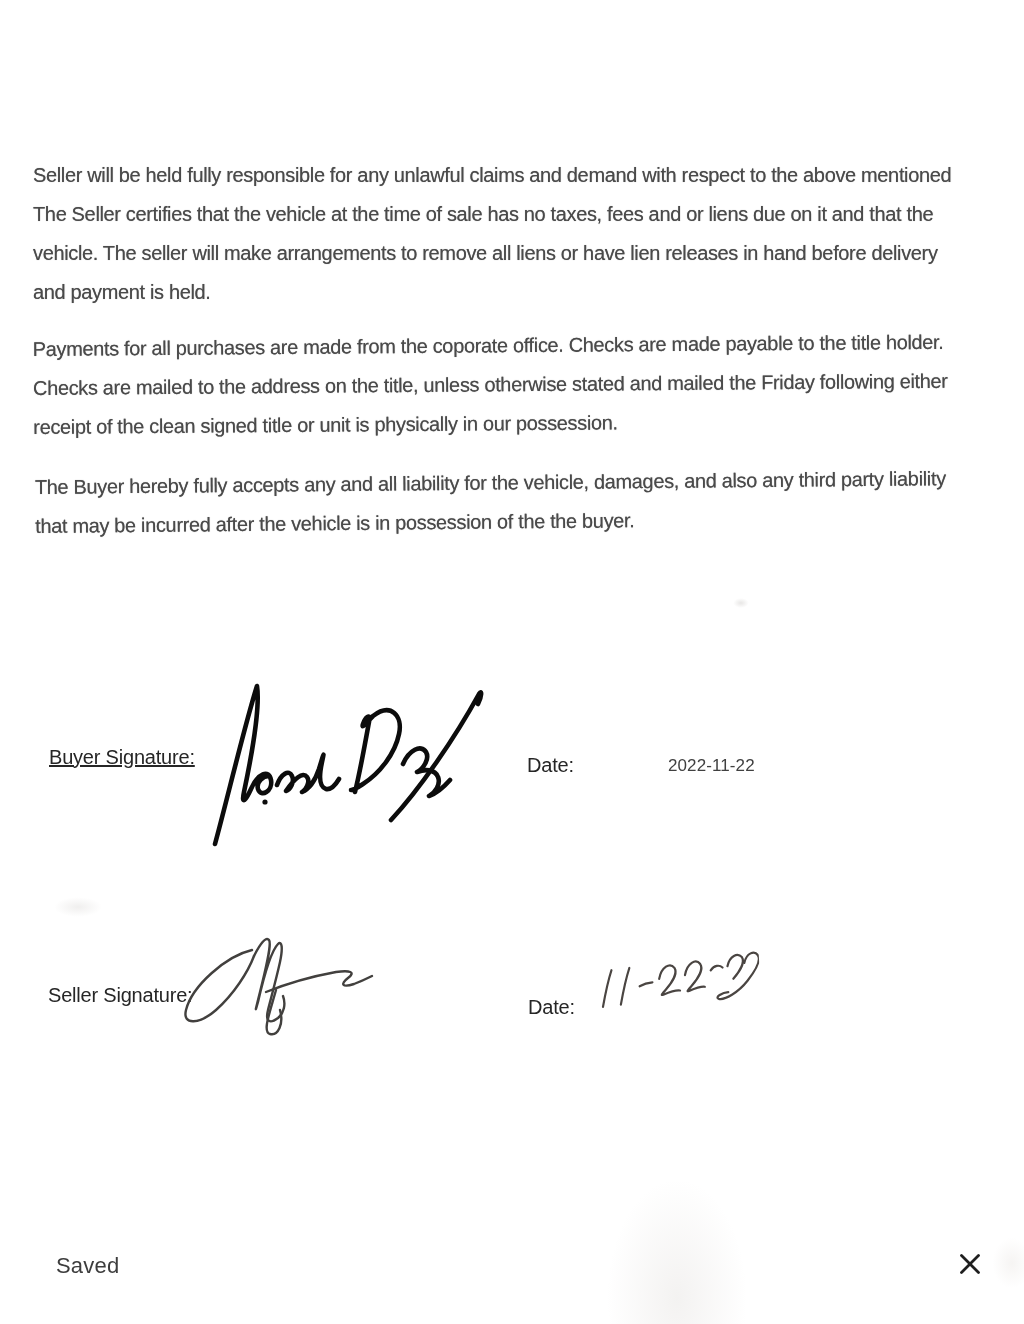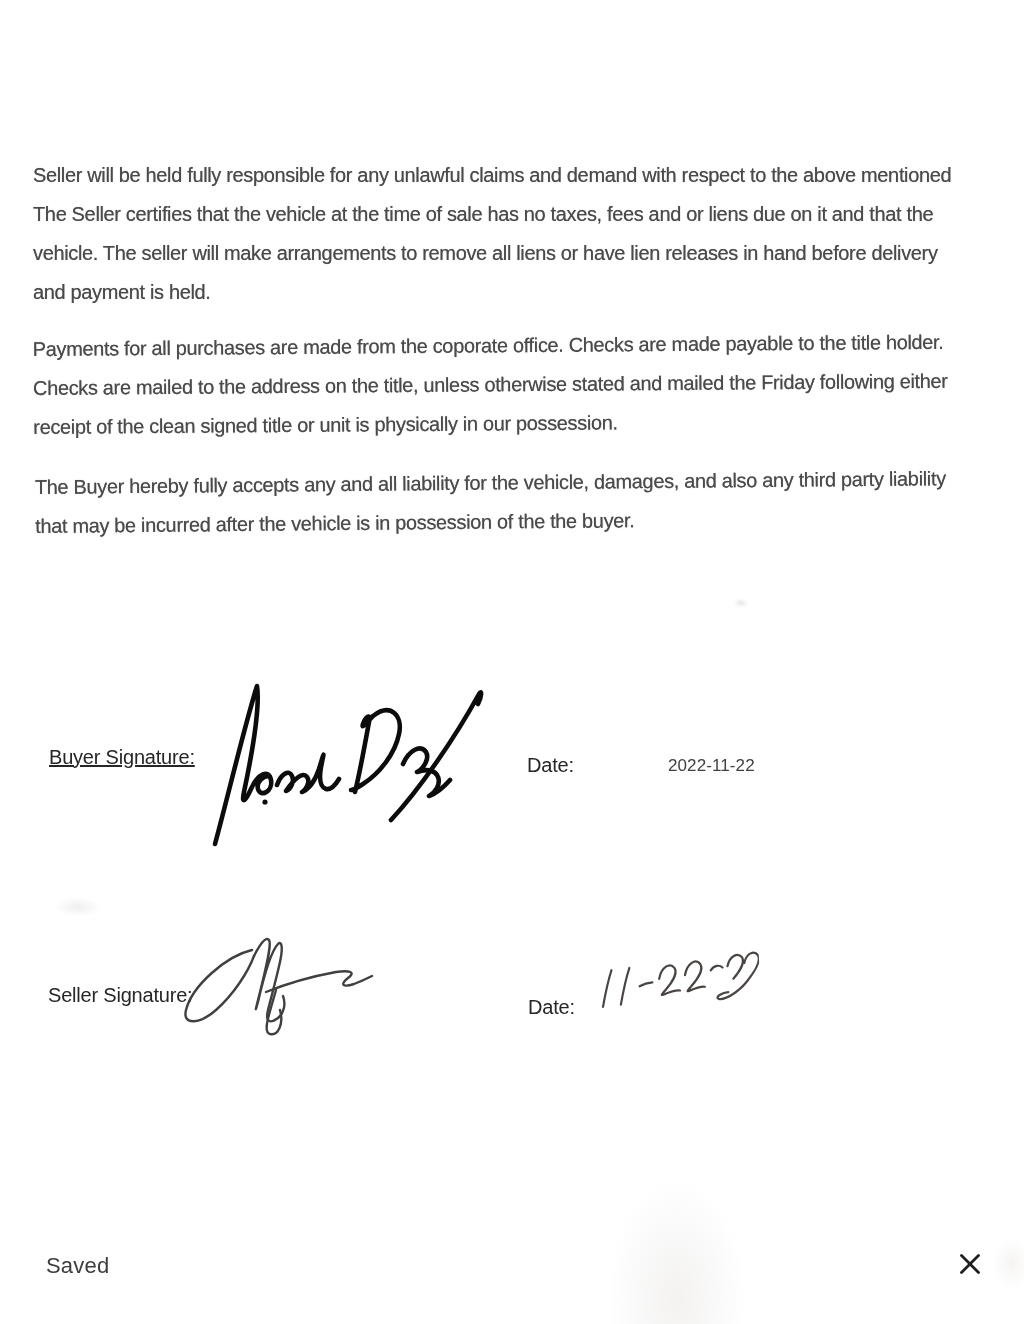--- a/index.html
+++ b/index.html
@@ -43,21 +43,21 @@
   #buyer-date-value{
     position:absolute;left:668px;top:756px;
     font-size:17px;color:#404040;letter-spacing:0.1px;text-align:right;
   }
   .sig-svg{position:absolute;}
   #buyer-signature-svg{left:193px;top:672px;}
   #seller-signature-svg{left:166px;top:928px;}
   #seller-date-svg{left:588px;top:962px;transform:rotate(-4deg);transform-origin:0 100%;}
 
   #status-saved{
-    position:absolute;left:46px;top:1253px;
+    position:absolute;left:56px;top:1253px;
     font-size:22px;color:#3d3d3d;letter-spacing:0.2px;
   }
   #close-button{
     position:absolute;left:946px;top:1240px;
     width:48px;height:48px;
     display:flex;align-items:center;justify-content:center;
     background:transparent;border:none;padding:0;cursor:pointer;
   }
 </style>
 </head>

